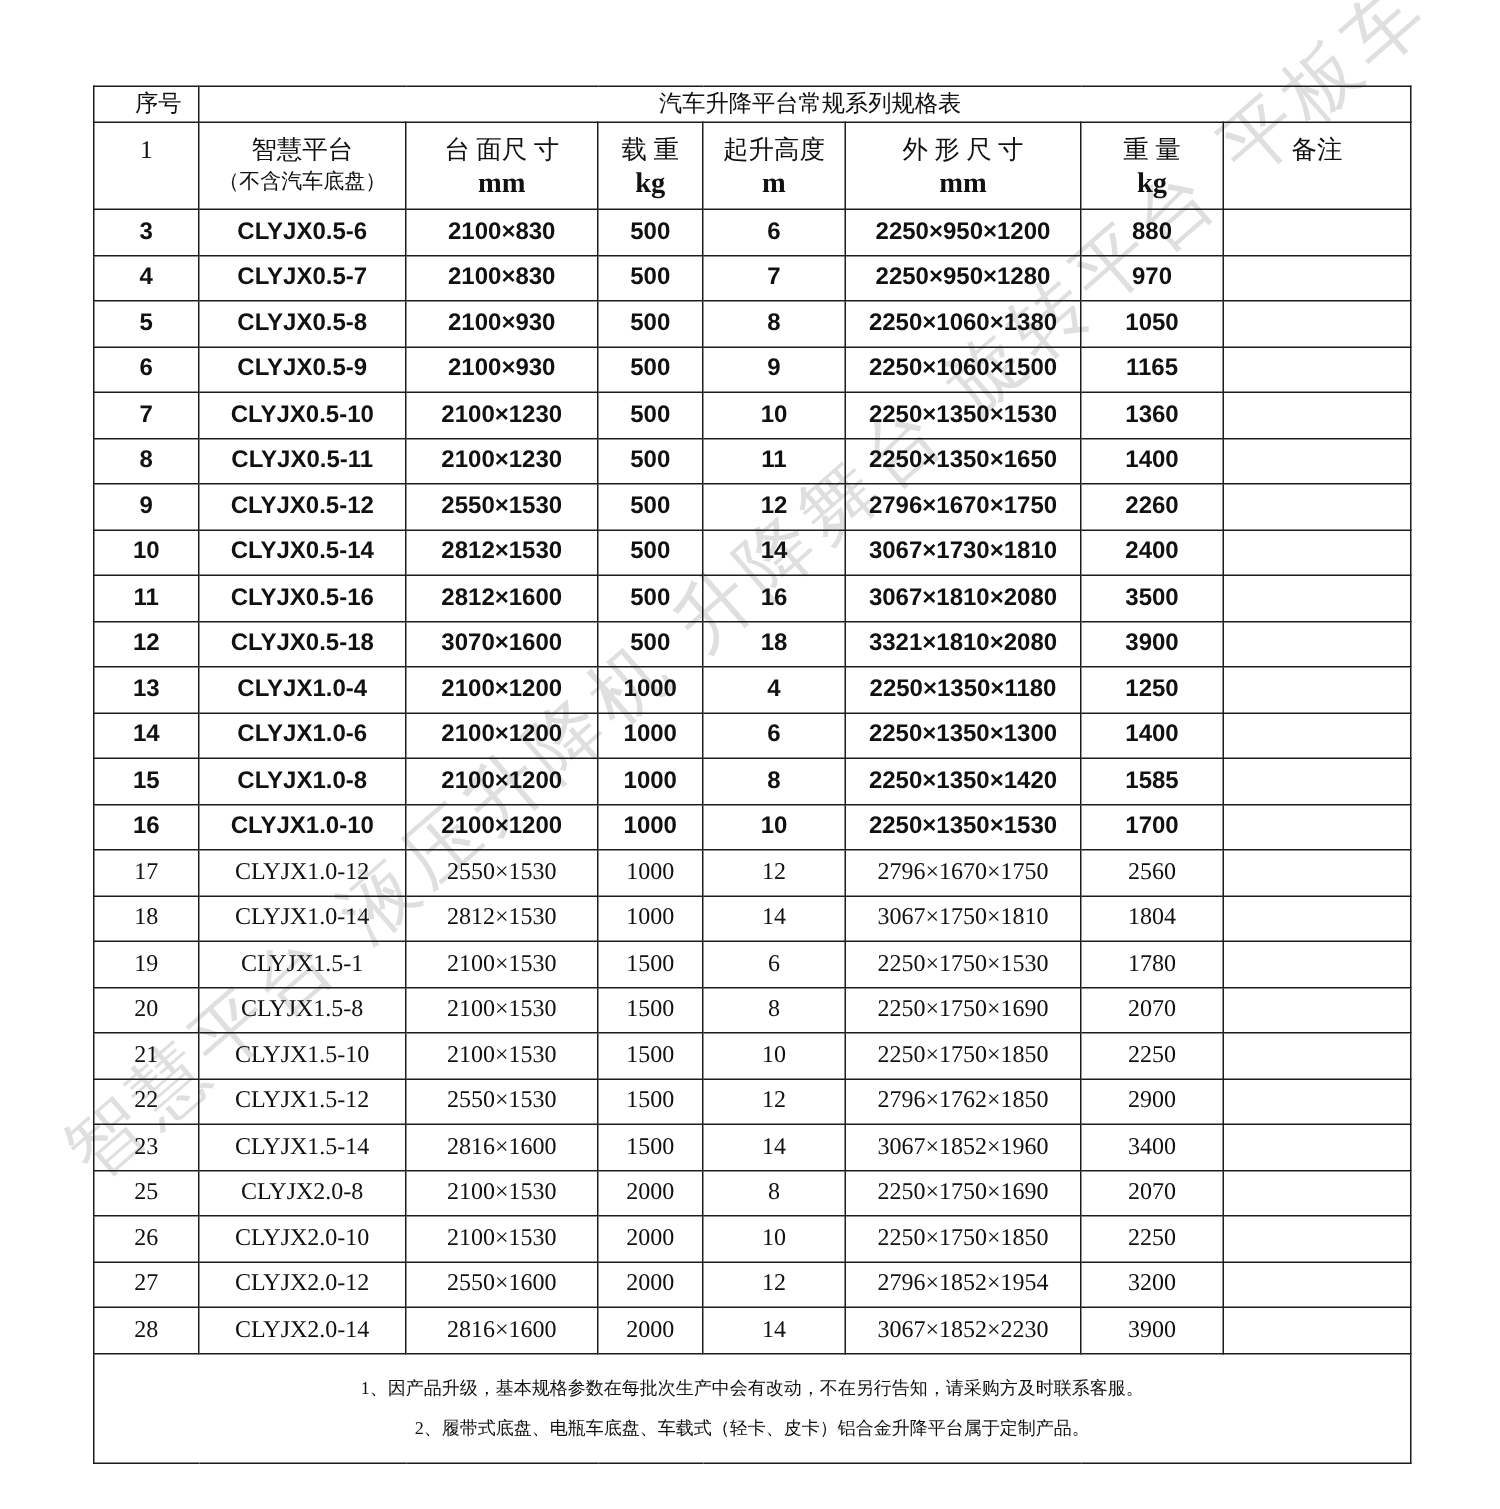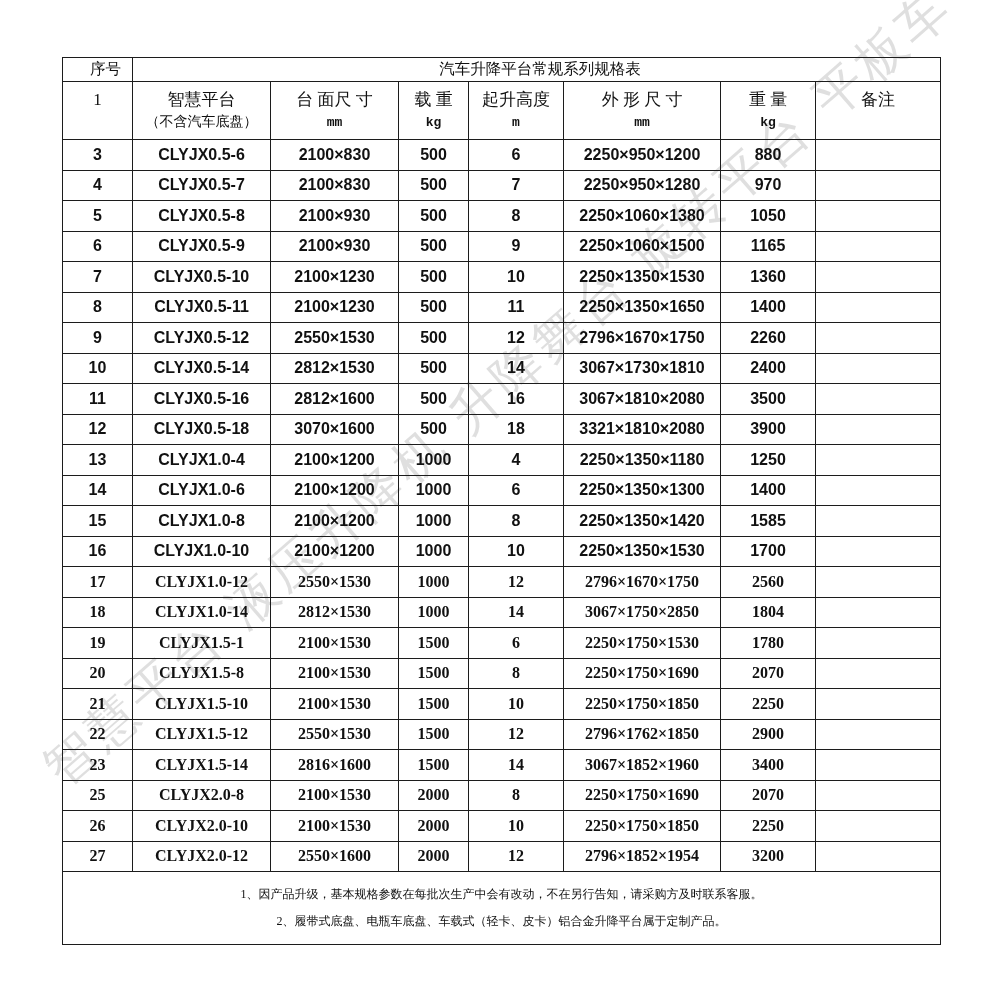--- a/index.html
+++ b/index.html
@@ -23,25 +23,25 @@
     background:transparent;
   }
   table.spec td{
     border:1.6px solid #1c1c1c;text-align:center;vertical-align:middle;
     padding:0;color:#111;overflow:hidden;
   }
   tr.title-row td{height:23px;font-size:15.5px;font-family:"Liberation Serif","DejaVu Serif",serif;padding-left:16px;}
   tr.title-row td.title-cell{text-align:center;padding-left:7px;}
   tr.header-row td{height:57px;font-family:"Liberation Serif","DejaVu Serif",serif;vertical-align:top;}
   .hdr-line1{font-size:17px;padding-top:6px;line-height:24px;}
-  .hdr-line2{font-size:13px;font-weight:700;line-height:22px;font-family:Liberation Mono, monospace;}
+  .hdr-line2{font-size:19px;font-weight:700;line-height:22px;font-family:Liberation Serif, serif;}
   .hdr-sub{font-size:14px;line-height:20px;}
   tr.data-row td{height:29.5px;font-size:16px;}
   tr.data-row.sans{font-family:"Liberation Sans",sans-serif;font-weight:600;}
-  tr.data-row.serif{font-family:"Liberation Serif","DejaVu Serif",serif;font-weight:700;}
+  tr.data-row.serif{font-family:"Liberation Serif","DejaVu Serif",serif;font-weight:400;}
   td.blue-load{color:#0000ee;}
   tr.notes-row td{
     text-align:center;vertical-align:middle;padding:9px 8px;height:52px;
     font-size:12px;line-height:27px;font-family:"Liberation Serif","DejaVu Serif",serif;
   }
 </style>
 </head>
 <body>
 
 <div class="watermark">智慧平台 液压升降机 升降舞台 旋转平台 平板车 18865926528</div>
@@ -249,21 +249,21 @@
           <td>2796×1670×1750</td>
           <td>2560</td>
           <td></td>
         </tr>
         <tr class="data-row serif">
           <td>18</td>
           <td>CLYJX1.0-14</td>
           <td>2812×1530</td>
           <td class="blue-load">1000</td>
           <td>14</td>
-          <td>3067×1750×2850</td>
+          <td>3067×1750×1810</td>
           <td>1804</td>
           <td></td>
         </tr>
         <tr class="data-row serif">
           <td>19</td>
           <td>CLYJX1.5-1</td>
           <td>2100×1530</td>
           <td class="blue-load">1500</td>
           <td>6</td>
           <td>2250×1750×1530</td>
@@ -331,20 +331,30 @@
           <td></td>
         </tr>
         <tr class="data-row serif">
           <td>27</td>
           <td>CLYJX2.0-12</td>
           <td>2550×1600</td>
           <td>2000</td>
           <td>12</td>
           <td>2796×1852×1954</td>
           <td>3200</td>
+          <td></td>
+        </tr>
+        <tr class="data-row serif">
+          <td>28</td>
+          <td>CLYJX2.0-14</td>
+          <td>2816×1600</td>
+          <td>2000</td>
+          <td>14</td>
+          <td>3067×1852×2230</td>
+          <td>3900</td>
           <td></td>
         </tr>
       </tbody>
 
     <tbody>
         <tr class="notes-row">
       <td colspan="8">
         <div>1、因产品升级，基本规格参数在每批次生产中会有改动，不在另行告知，请采购方及时联系客服。</div>
         <div>2、履带式底盘、电瓶车底盘、车载式（轻卡、皮卡）铝合金升降平台属于定制产品。</div>
       </td>

